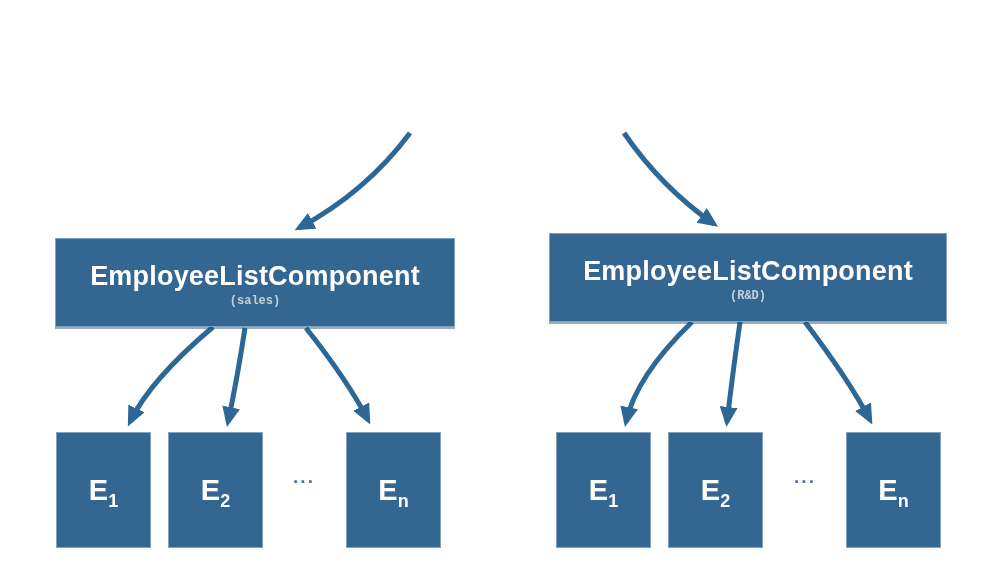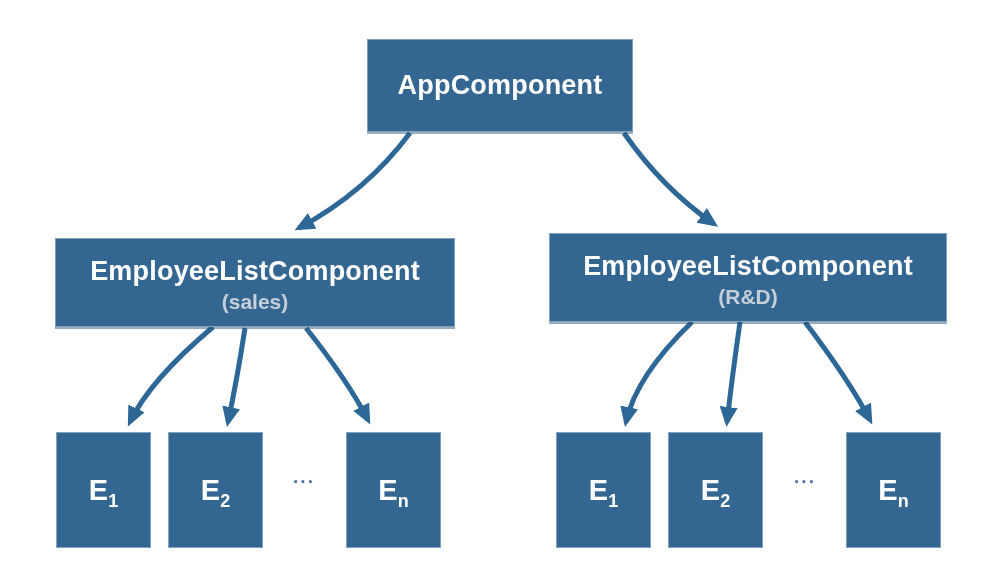--- a/index.html
+++ b/index.html
@@ -37,24 +37,25 @@
   }
   .node-big {
     box-shadow: 0 2px 0 rgba(28, 70, 104, 0.45);
   }
   .node .title {
     font-size: 27px;
     line-height: 1.15;
     letter-spacing: 0.2px;
   }
   .node .subtitle {
-    font-size: 21px;
+    font-size: 12px;
     line-height: 1.1;
     margin-top: 3px;
     color: #c6cfd9;
+    font-family: Liberation Mono, monospace;
   }
   #node-app        { left: 367px; top: 39px;  width: 266px; height: 93px; }
   #node-elc-sales  { left: 55px;  top: 238px; width: 400px; height: 89px; padding-top: 4px; }
   #node-elc-rnd    { left: 549px; top: 233px; width: 398px; height: 89px; padding-top: 4px; }
   .node-emp {
     width: 95px;
     height: 116px;
     top: 432px;
     font-size: 29px;
   }
@@ -97,23 +98,20 @@
       <path d="M 624 133 Q 662 188 714 224" marker-end="url(#ah)"></path>
       <path d="M 213 327 Q 150 380 130 422" marker-end="url(#ah)"></path>
       <path d="M 245 328 Q 237 380 228 422" marker-end="url(#ah)"></path>
       <path d="M 306 328 Q 348 381 368 420" marker-end="url(#ah)"></path>
       <path d="M 692 322 Q 636 376 626 422" marker-end="url(#ah)"></path>
       <path d="M 740 322 Q 732 378 727 422" marker-end="url(#ah)"></path>
       <path d="M 805 322 Q 849 380 870 420" marker-end="url(#ah)"></path>
     </g>
   </svg>
 
-  <div id="node-app" class="node node-big">
-    <span class="title">AppComponent</span>
-  </div>
 
   <div id="node-elc-sales" class="node node-big">
     <span class="title">EmployeeListComponent</span>
     <span class="subtitle">(sales)</span>
   </div>
 
   <div id="node-elc-rnd" class="node node-big">
     <span class="title">EmployeeListComponent</span>
     <span class="subtitle">(R&amp;D)</span>
   </div>

